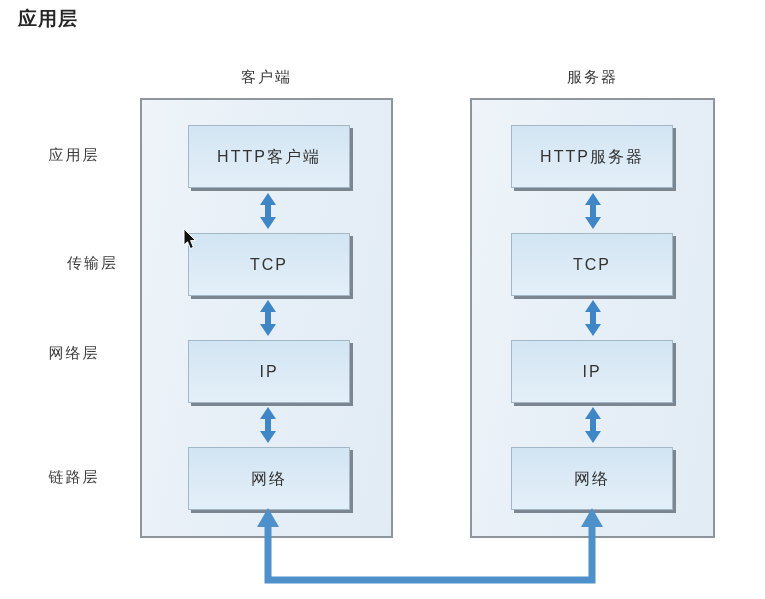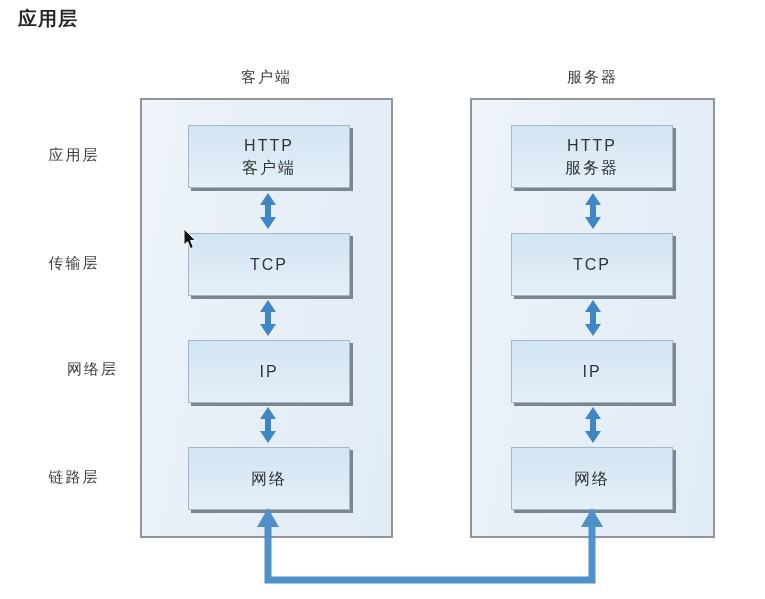--- a/index.html
+++ b/index.html
@@ -25,40 +25,40 @@
   .panel-right{left:470px;width:245px;}
   .row-label{
     left:30px;width:88px;text-align:center;font-size:15px;color:#3c3c3c;
     letter-spacing:2px;
   }
   .node{
     width:162px;height:63px;box-sizing:border-box;
     border:1px solid #a3b7c6;
     background:linear-gradient(180deg,#d2e5f3 0%,#ddebf6 60%,#e3f0f9 100%);
     box-shadow:3px 3px 0 #7b8690;
-    display:flex;flex-direction:column;align-items:center;justify-content:center;
+    display:flex;align-items:center;justify-content:center;
     font-size:16px;color:#333;line-height:1.35;letter-spacing:2px;
   }
   .node .ln{display:block;text-align:center;}
   .col-left .node{left:188px;}
   .col-right .node{left:511px;}
   .varrow{width:16px;height:36px;}
   .cursor{left:183px;top:229px;width:15px;height:21px;}
 </style>
 </head>
 <body>
 
 <div class="abs page-title">应用层</div>
 
 <div class="abs col-header" style="left:140px;width:253px;">客户端</div>
 <div class="abs col-header" style="left:470px;width:245px;">服务器</div>
 
 <div class="abs row-label" style="top:146px;">应用层</div>
-<div class="abs row-label" style="top:254px;">传输层</div>
-<div class="abs row-label" style="top:360px;text-align:right;">网络层</div>
+<div class="abs row-label" style="top:254px;text-align:right;">传输层</div>
+<div class="abs row-label" style="top:344px;">网络层</div>
 <div class="abs row-label" style="top:468px;">链路层</div>
 
 <div class="abs panel panel-left"></div>
 <div class="abs panel panel-right"></div>
 
 <div class="col-left">
   <div class="abs node" style="top:125px;left:188px;">
     <span class="ln">HTTP</span>
     <span class="ln">客户端</span>
   </div>

